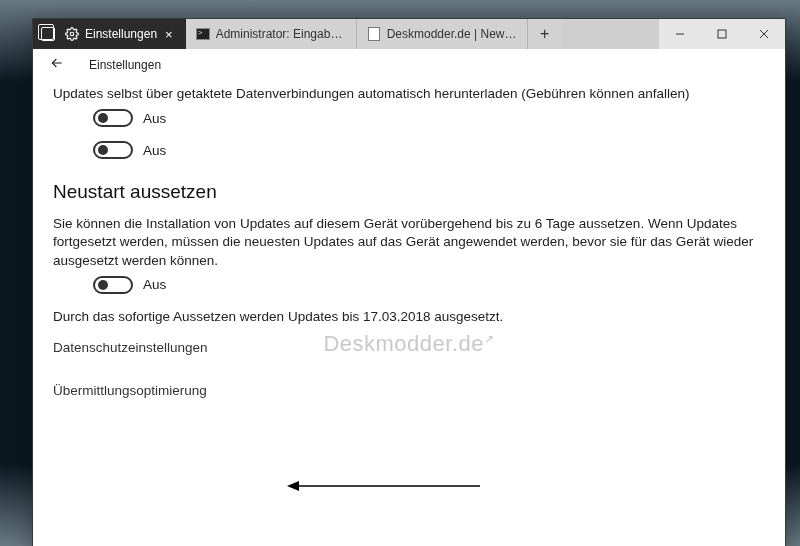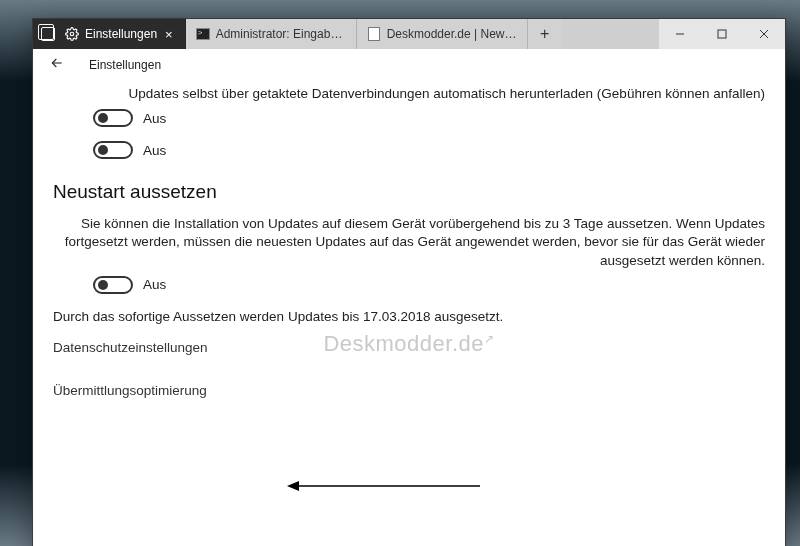--- a/index.html
+++ b/index.html
@@ -118,21 +118,20 @@
     margin: 6px 0 18px 0;
   }
   .pagetitle {
     font-size: 26px;
     font-weight: 400;
     color:#111;
   }
   .home-icon svg { width:20px; height:20px; }
   .setting {
     margin-bottom: 14px;
-    text-align: right;
   }
   .setting-text {
     font-size: 13.5px;
     color:#222;
     line-height: 1.35;
     margin-bottom: 6px;
   }
   .toggle-row {
     display:flex;
     align-items:center;
@@ -309,21 +308,21 @@
         <div class="toggle">
             <div class="knob"></div>
           </div>
         <span class="toggle-label">Aus</span>
       </div>
     </div>
 
     <div class="section-title">Neustart aussetzen</div>
 
     <div class="setting">
-      <div class="setting-text">Sie können die Installation von Updates auf diesem Gerät vorübergehend bis zu 3 Tage aussetzen. Wenn Updates fortgesetzt werden, müssen die neuesten Updates auf das Gerät angewendet werden, bevor sie für das Gerät wieder ausgesetzt werden können.</div>
+      <div class="setting-text">Sie können die Installation von Updates auf diesem Gerät vorübergehend bis zu 6 Tage aussetzen. Wenn Updates fortgesetzt werden, müssen die neuesten Updates auf das Gerät angewendet werden, bevor sie für das Gerät wieder ausgesetzt werden können.</div>
       <div class="toggle-row">
         <div class="toggle">
             <div class="knob"></div>
           </div>
         <span class="toggle-label">Aus</span>
       </div>
     </div>
 
     <div class="setting-text" style="margin-top:10px;">Durch das sofortige Aussetzen werden Updates bis 17.03.2018 ausgesetzt.</div>
 

